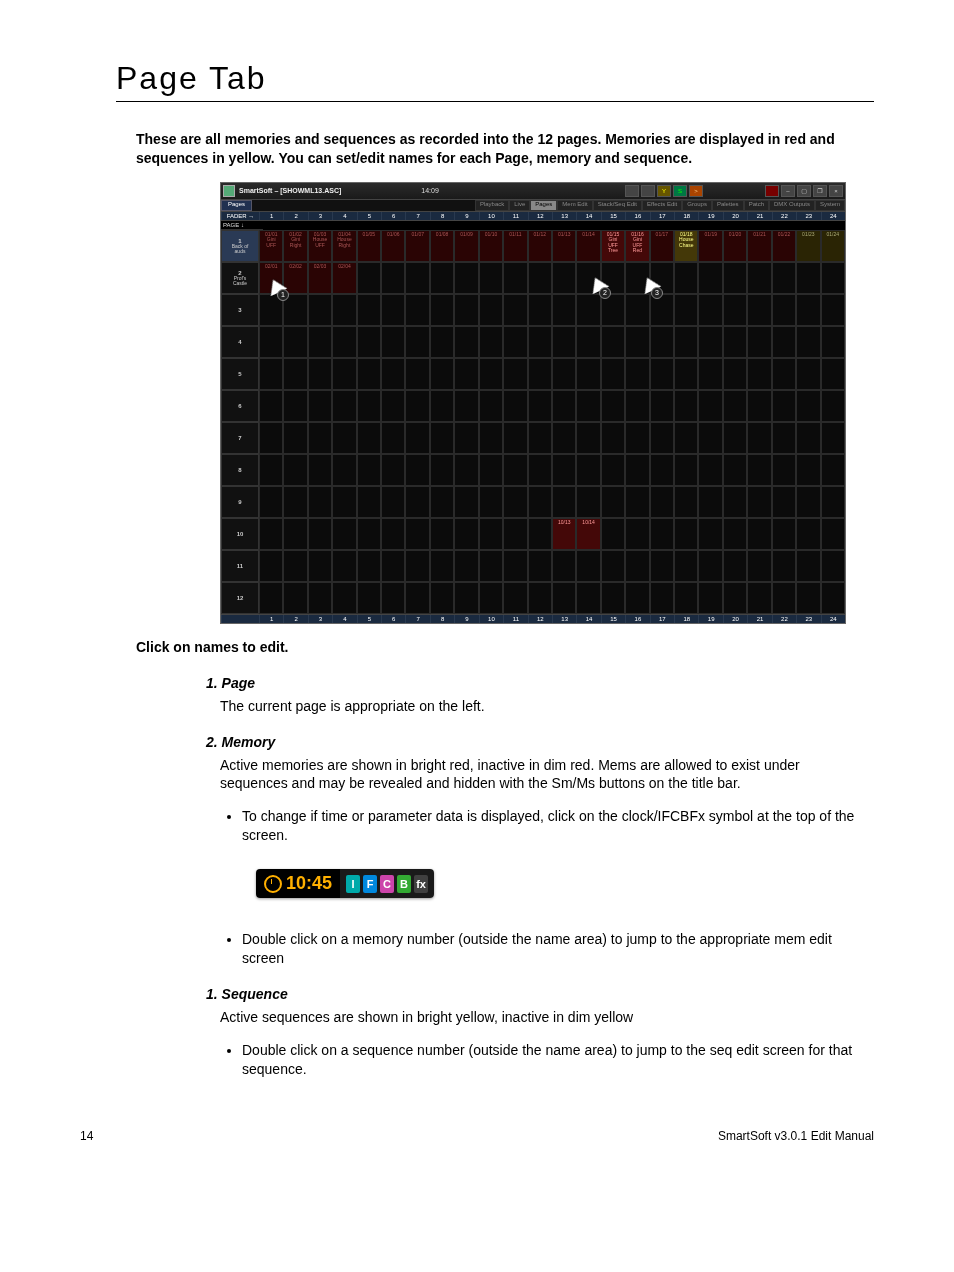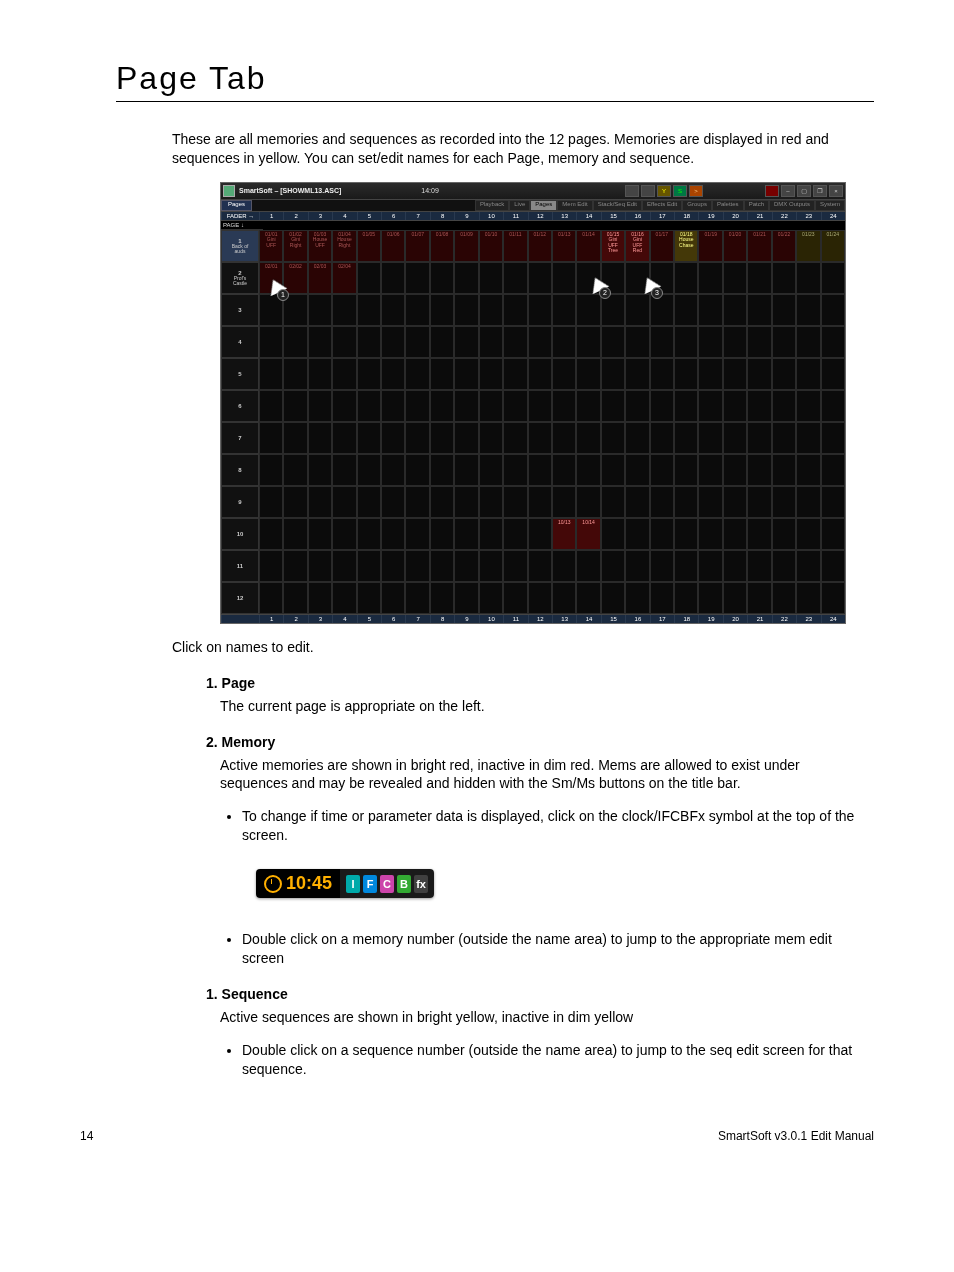--- a/index.html
+++ b/index.html
@@ -17,21 +17,21 @@
     font-weight: 300;
     font-size: 32px;
     letter-spacing: 2px;
     margin: 0 0 4px 36px;
   }
   hr.rule {
     border: none;
     border-top: 1px solid #000;
     margin: 0 0 28px 36px;
   }
-  .body-indent { margin-left: 92px; margin-right: 24px; }
+  .body-indent { margin-left: 56px; margin-right: 24px; font-weight: bold; }
   p { margin: 0 0 14px 0; line-height: 1.35; }
   .screenshot-wrap {
     margin: 14px 0 14px 140px;
     width: 624px;
   }
   
   .app {
     background: #0b0b0b;
     color: #ddd;
     font-family: Tahoma, Arial, sans-serif;
@@ -105,20 +105,21 @@
     border-left:9px solid transparent; border-right:9px solid transparent;
     border-bottom:14px solid #fff; transform:rotate(-25deg);
     filter: drop-shadow(0 0 1px #000);
   }
   .cursor .bub{position:absolute;left:10px;top:10px;width:10px;height:10px;border-radius:50%;background:#222;color:#fff;font-size:7px;display:flex;align-items:center;justify-content:center;border:1px solid #888;}
   .app-rel{position:relative;}
   .footer-row { border-top:1px solid #444; border-bottom:none; }
   
 
   .sec-head {
+    font-style: italic;
     font-weight: bold;
     margin: 18px 0 6px 126px;
   }
   .sec-body { margin-left: 140px; margin-right: 24px; }
   ul.bul { margin: 8px 0 14px 162px; padding:0; }
   ul.bul li { margin-bottom: 10px; line-height:1.35; }
   .clock-widget {
     margin: 10px 0 24px 176px;
     display:inline-flex;
     border-radius:4px;

